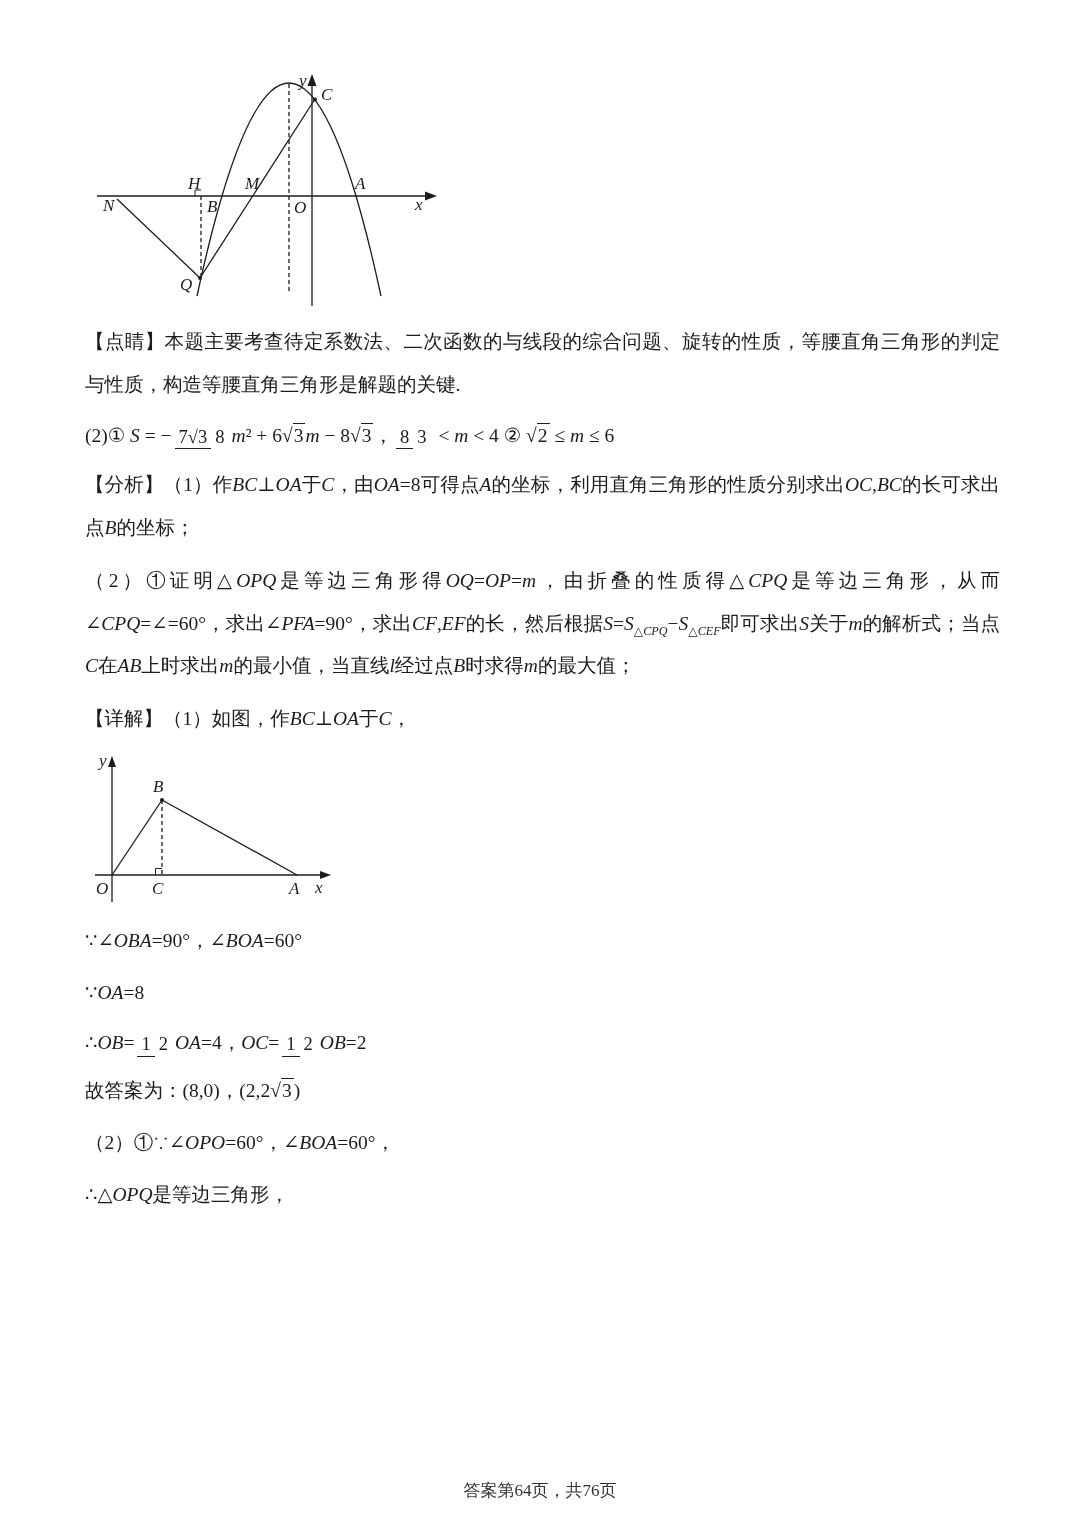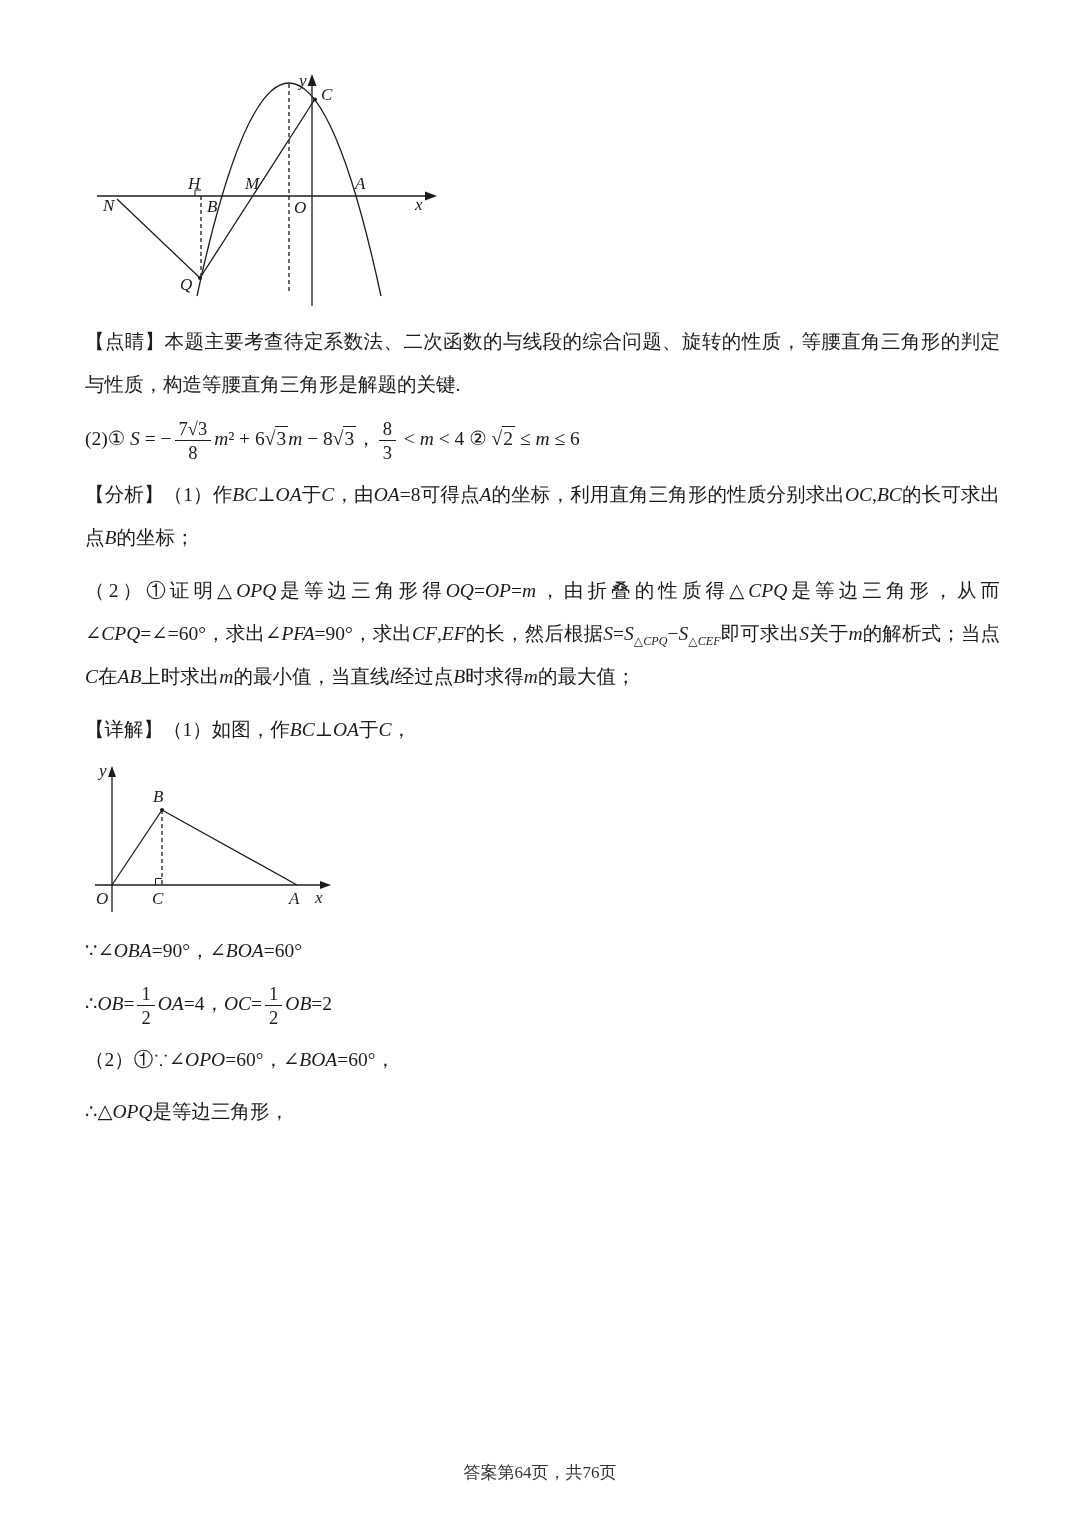--- a/index.html
+++ b/index.html
@@ -14,35 +14,35 @@
     font-family:"Liberation Serif","DejaVu Serif",serif;
     font-size:19.5px;
     color:#1c1c1c;
   }
   p.para{margin:10px 0;line-height:2.2;text-align:justify;}
   p.stmt{margin:9px 0;line-height:2.2;}
   p.formula{margin:8px 0;line-height:1.9;font-family:Liberation Serif, serif;}
   i{font-style:italic;}
   sub{font-size:0.62em;line-height:1;}
   .frac{
-    display:inline-flex;flex-direction:column;
-    vertical-align:middle;text-align:center;
+    display:inline-flex;flex-direction:row;
+    vertical-align:middle;text-align:right;
     margin:0 3px;line-height:1.25;font-size:0.95em;
   }
   .frac .num{padding:0 4px;border-bottom:1.2px solid currentColor;}
   .frac .den{padding:0 4px;}
   .sqrt{display:inline;white-space:nowrap;}
   .sqrt .rad{display:inline;}
   .sqrt .radicand{display:inline-block;border-top:1.2px solid currentColor;padding:0 2px 0 1px;line-height:1.2;}
   svg{display:block;}
   svg text{font-family:"Liberation Serif","DejaVu Serif",serif;font-style:italic;font-size:17px;fill:#1c1c1c;}
   .fig1{margin:0 0 8px 2px;}
   .fig2{margin:6px 0 10px 2px;}
   .footer{
-    position:absolute;left:0;right:0;bottom:44px;
+    position:absolute;left:0;right:0;bottom:26px;
     text-align:center;font-size:17px;color:#333;
   }
 </style>
 </head>
 <body>
 
 <div class="page">
 
   <svg class="fig1" width="360" height="245" viewBox="0 0 360 245">
     <g stroke="#1c1c1c" stroke-width="1.3" fill="none">
@@ -100,24 +100,26 @@
     <circle cx="75" cy="50" r="2" fill="#1c1c1c"></circle>
     <text x="12" y="16">y</text>
     <text x="228" y="143">x</text>
     <text x="66" y="42">B</text>
     <text x="9" y="144">O</text>
     <text x="65" y="144">C</text>
     <text x="202" y="144">A</text>
   </svg>
 
   <p class="stmt">∵∠<i>OBA</i>=90°，∠<i>BOA</i>=60°</p>
+  <p class="stmt">∵<i>OA</i>=8</p>
   <p class="formula">∴<i>OB</i>=<span class="frac">
         <span class="num">1</span>
         <span class="den">2</span>
       </span><i>OA</i>=4，<i>OC</i>=<span class="frac">
         <span class="num">1</span>
         <span class="den">2</span>
       </span><i>OB</i>=2</p>
+  <p class="stmt">故答案为：(8,0)，(2,2<span class="sqrt"><span class="rad">√</span><span class="radicand">3</span></span>)</p>
   <p class="stmt">（2）①∵∠<i>OPO</i>=60°，∠<i>BOA</i>=60°，</p>
   <p class="stmt">∴△<i>OPQ</i>是等边三角形，</p>
 
   <div class="footer">答案第64页，共76页</div>
 </div>
 
 </body></html>

